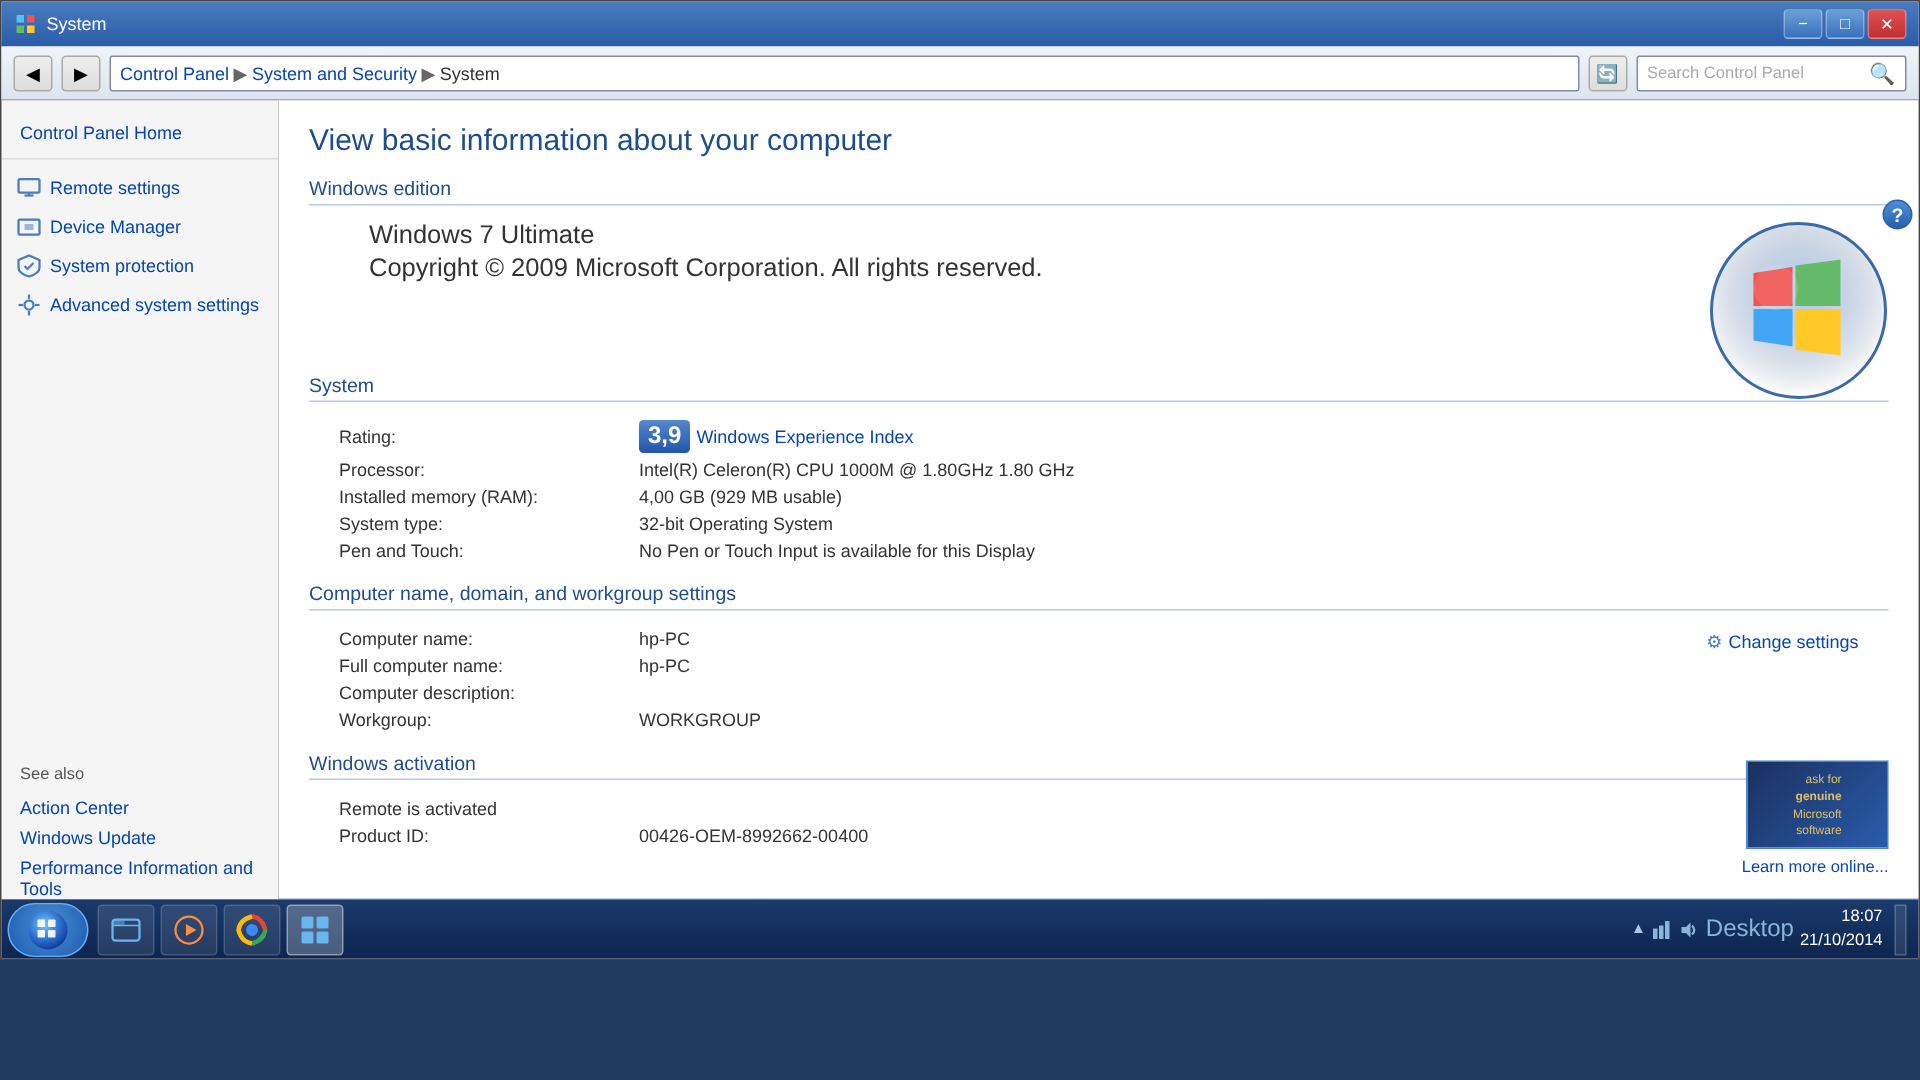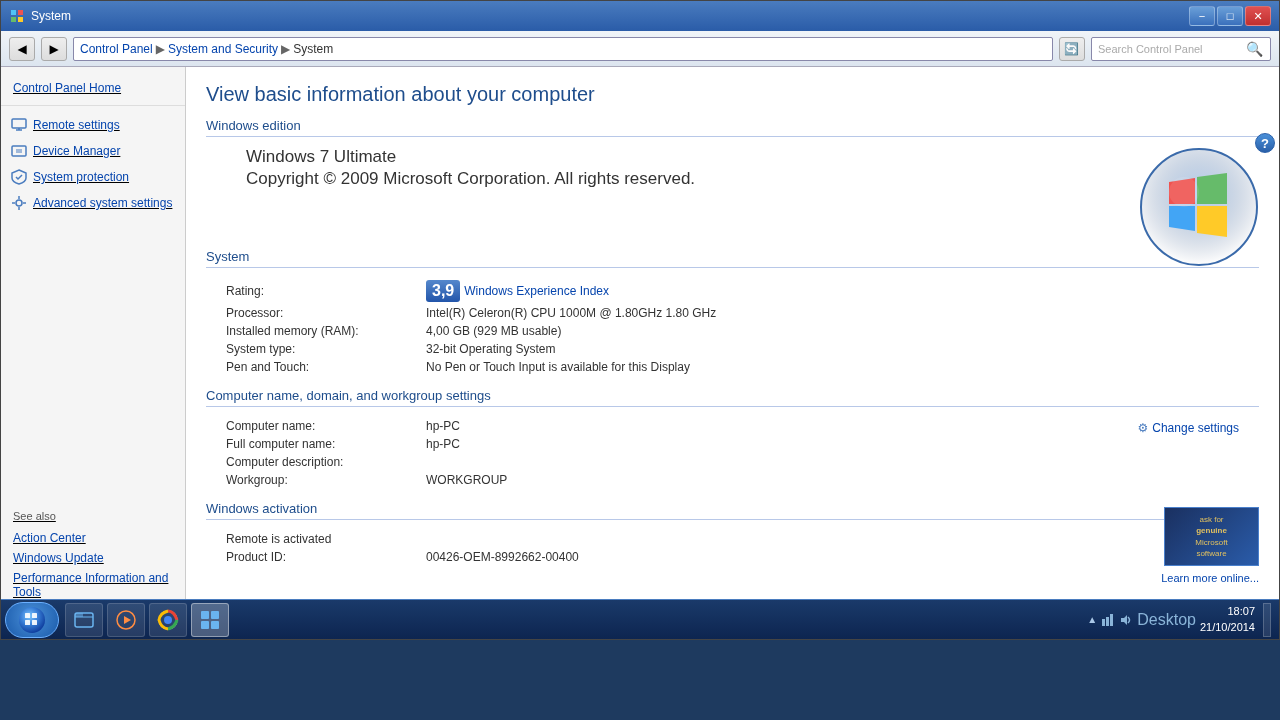--- a/index.html
+++ b/index.html
@@ -27,21 +27,21 @@
     .search-icon-btn { color: #555; cursor: pointer; font-size: 14px; }
 
     
     .help-area { position: absolute; right: 4px; top: 66px; }
     .help-btn { width: 20px; height: 20px; border-radius: 50%; background: linear-gradient(to bottom, #4a90d9, #2a60a9); color: white; font-weight: bold; font-size: 13px; display: flex; align-items: center; justify-content: center; cursor: pointer; border: 1px solid #2a60a9; }
 
     
     .main-layout { display: flex; flex: 1; overflow: hidden; }
 
     
-    .sidebar { width: 185px; background: #f5f5f5; border-right: 1px solid #ccc; padding: 8px 0; flex-shrink: 0; overflow-y: auto; text-decoration: underline; }
+    .sidebar { width: 185px; background: #f5f5f5; border-right: 1px solid #ccc; padding: 8px 0; flex-shrink: 0; overflow-y: auto; }
     .sidebar-home { padding: 6px 12px 10px; border-bottom: 1px solid #ddd; margin-bottom: 6px; }
     .sidebar-home a { color: #0645ad; text-decoration: none; font-size: 12px; cursor: pointer; }
     .sidebar-item { padding: 5px 8px 5px 10px; display: flex; align-items: center; gap: 6px; cursor: pointer; color: #0645ad; font-size: 12px; }
     .sidebar-icon { width: 16px; height: 16px; flex-shrink: 0; display: flex; align-items: center; justify-content: center; }
     .sidebar-section { padding: 14px 12px 6px; font-size: 11px; color: #555; font-weight: normal; }
     .sidebar-link { padding: 3px 12px; color: #0645ad; font-size: 12px; cursor: pointer; display: block; }
 
     
     .content { flex: 1; background: white; padding: 16px 20px; overflow-y: auto; position: relative; }
     .page-title { font-size: 20px; font-weight: 300; color: #1e4d8c; margin-bottom: 12px; }
@@ -274,21 +274,21 @@
 
         <div class="info-row">
           <span class="info-label" style="color:#333;">Remote is activated</span>
         </div>
         <div class="info-row">
           <span class="info-label">Product ID:</span>
           <span class="info-value">00426-OEM-8992662-00400</span>
         </div>
 
         <div style="position:absolute; right:0; bottom:0; width:95px; background: linear-gradient(135deg, #1a3060, #2a5caa); border: 1px solid #4a80cc; padding: 6px 8px; display:flex; flex-direction:column; align-items:center;">
-          <span style="color:#e0c060; font-size:8px; text-align:center; line-height:1.4;">ask for<br><b>genuine</b><br>Microsoft<br>software</span>
+          <span style="color:#e0c060; font-size:8px; text-align:right; line-height:1.4;">ask for<br><b>genuine</b><br>Microsoft<br>software</span>
         </div>
         <a style="position:absolute; right:0; bottom:-18px; color:#0645ad; font-size:11px; cursor:pointer; white-space:nowrap;">Learn more online...</a>
       </div>
 
     </div>
   </div>
 
   <div class="taskbar">
 
     <div class="start-btn">

